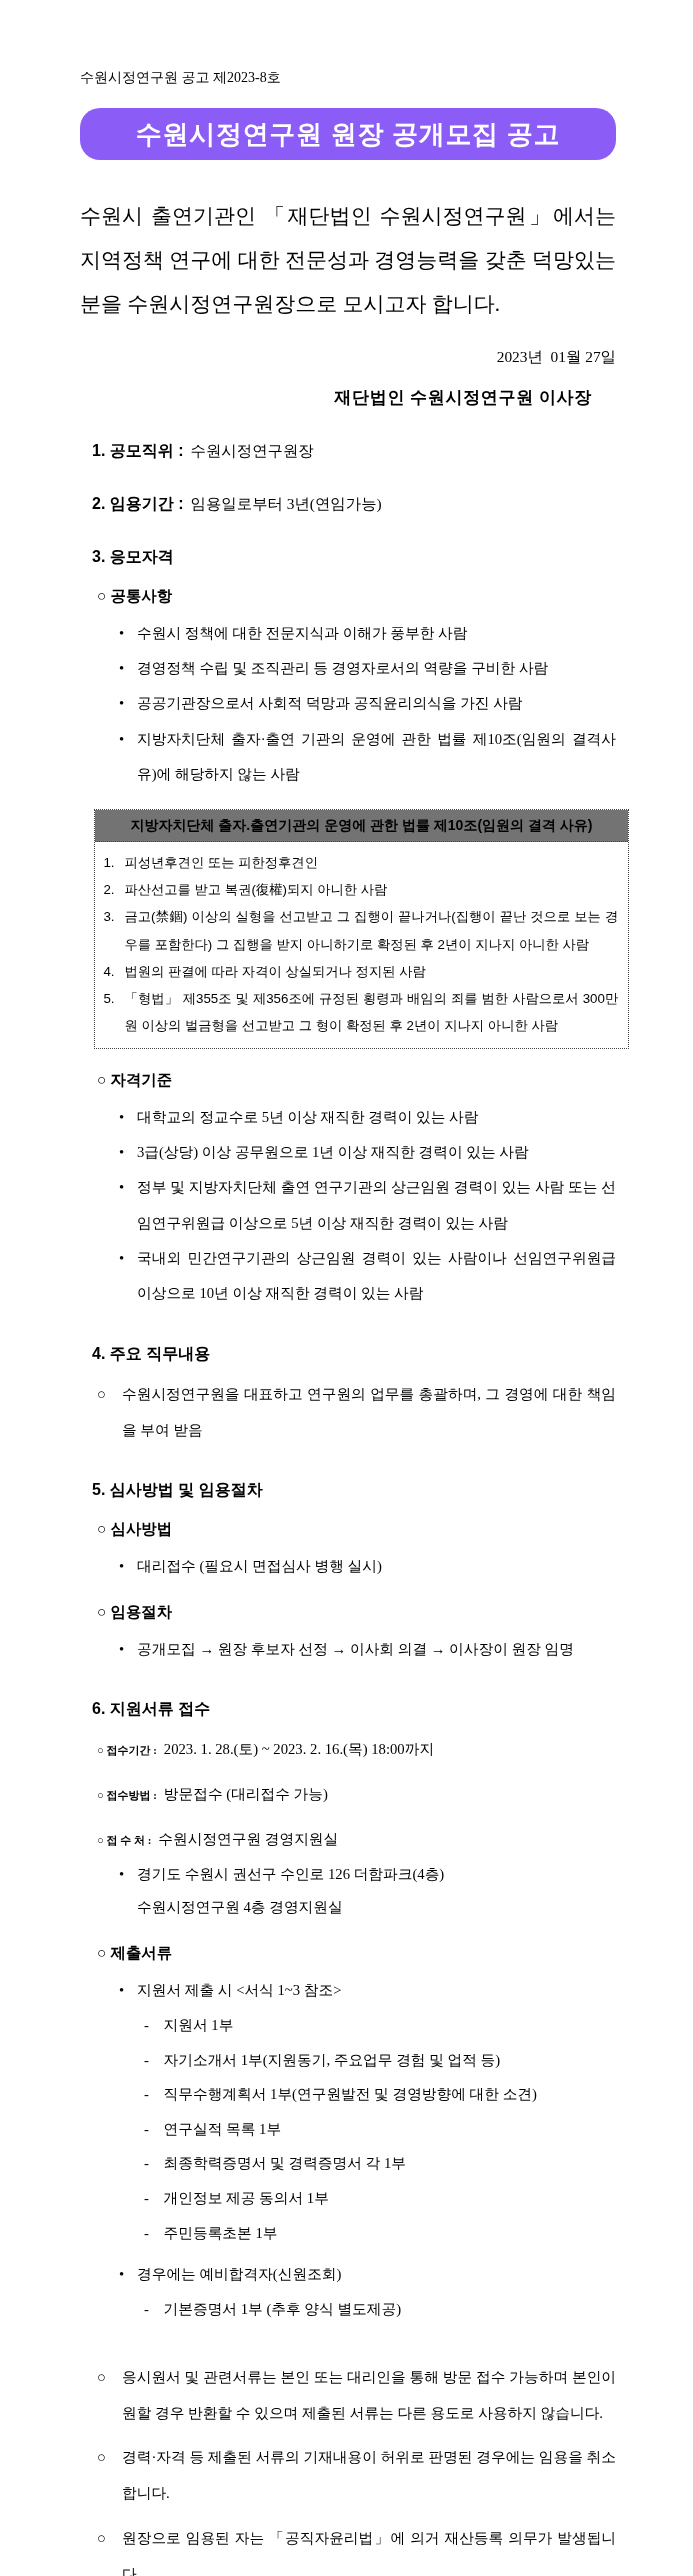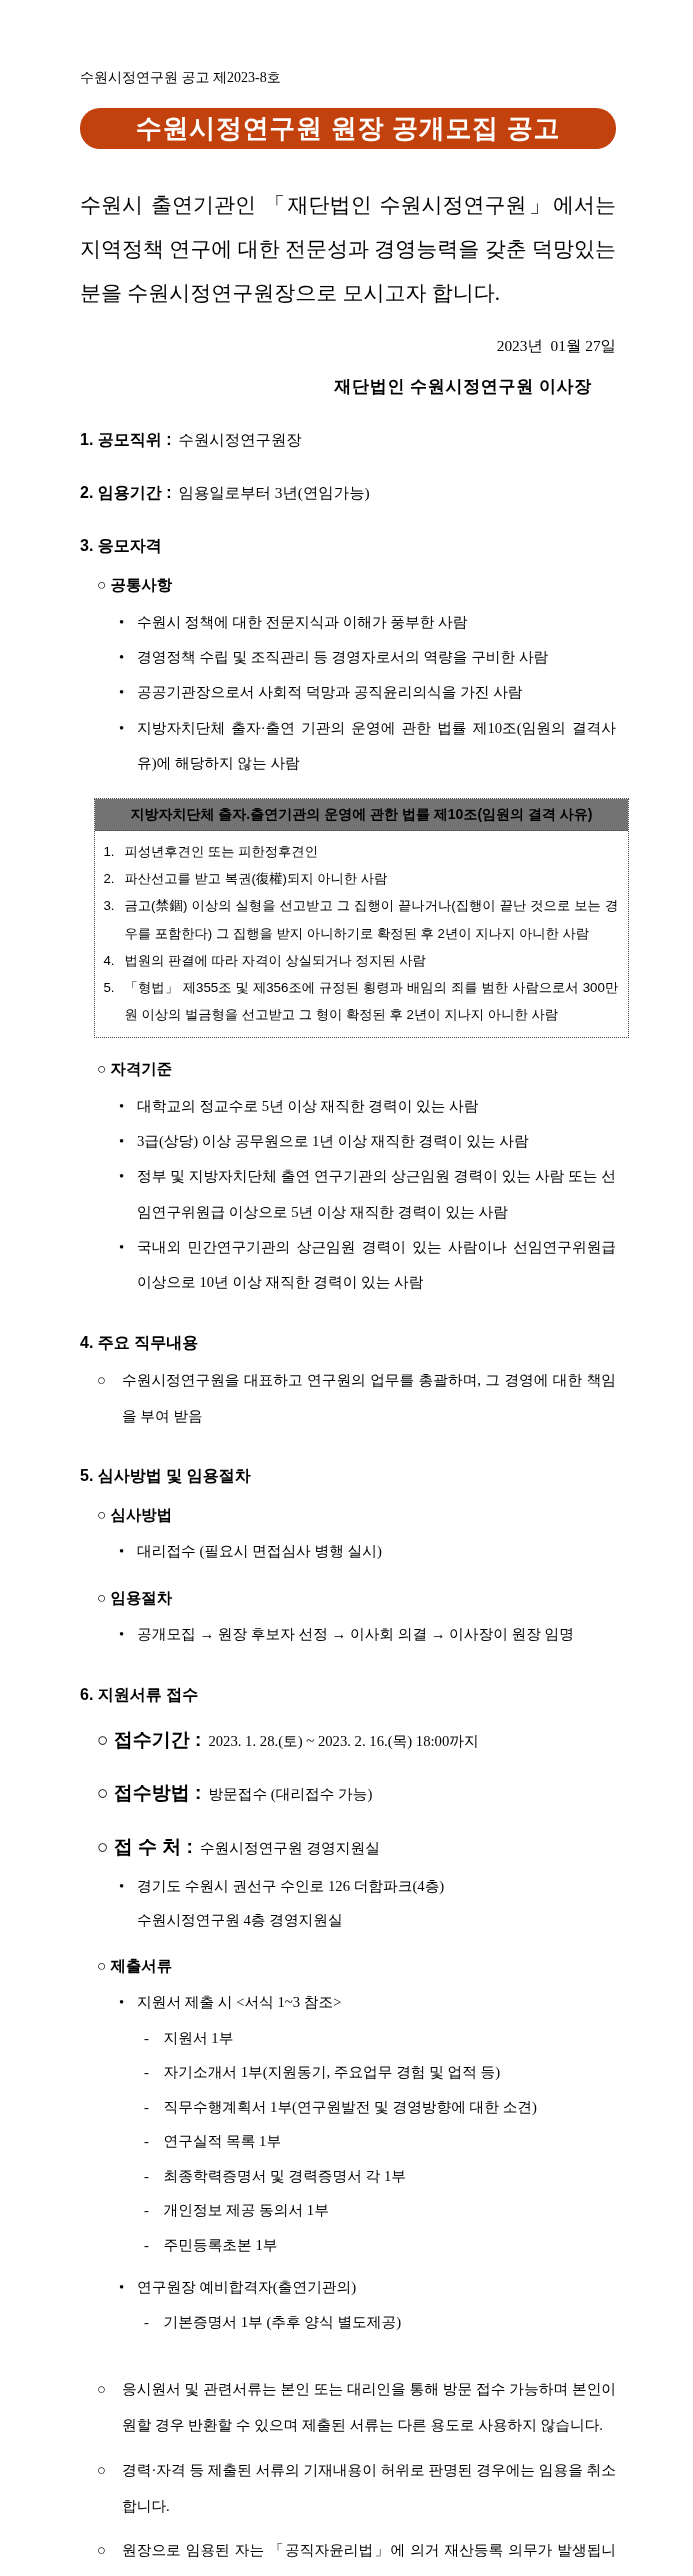--- a/index.html
+++ b/index.html
@@ -7,22 +7,22 @@
     width:693px;min-height:2576px;margin:0 auto;background:#ffffff;
     box-sizing:border-box;padding:69px 77px 112px 80px;
     color:#000;
   }
 
   .notice-no{
     font-family:"Liberation Serif","DejaVu Serif",serif;
     font-size:14px;line-height:1.3;
   }
   .banner{
-    margin-top:21px;height:41px;border-radius:20px;
-    background:#c2410c;
+    margin-top:21px;height:52px;border-radius:20px;
+    background:#8b5cf6;
     display:flex;align-items:center;justify-content:center;
   }
   .banner span{
     color:#ffffff;font-family:"Liberation Sans","DejaVu Sans",sans-serif;
     font-weight:700;font-size:26px;letter-spacing:0.7px;
   }
   .intro{
     margin-top:34px;
     font-family:"Liberation Serif","DejaVu Serif",serif;
     font-size:21px;line-height:2.1;text-align:justify;
@@ -34,21 +34,21 @@
   .issuer-line{
     margin-top:18px;text-align:right;padding-right:24px;
     font-family:"Liberation Serif","DejaVu Serif",serif;
     font-weight:700;font-size:17px;letter-spacing:0.7px;
   }
 
   
   .sec{margin-top:32px;}
   .sec-h{
     font-family:"Liberation Sans","DejaVu Sans",sans-serif;
-    font-weight:700;font-size:16px;line-height:1.3;margin:0;
+    font-weight:700;font-size:16px;line-height:1.3;margin:12px;
   }
   .sec-h .val{
     font-family:"Liberation Serif","DejaVu Serif",serif;
     font-weight:400;font-size:15.4px;margin-left:7px;
   }
   .sub-h{
     font-family:"Liberation Sans","DejaVu Sans",sans-serif;
     font-weight:700;font-size:15.4px;line-height:1.3;
     margin:18px 0 7px 17px;
   }
@@ -59,22 +59,22 @@
     display:flex;
     font-family:"Liberation Serif","DejaVu Serif",serif;
     font-size:14.7px;line-height:2.4;text-align:justify;
   }
   .blist .mk{flex:0 0 18px;}
   .blist .tx{flex:1;}
 
   
   .lbl-line{margin:14px 0 0 17px;font-size:14.7px;line-height:2.1;}
   .lbl-line .lbl{
-    font-family:Liberation Sans, sans-serif;
-    font-weight:700;font-size:19px;
+    font-family:Liberation Serif, serif;
+    font-weight:700;font-size:11px;
   }
   .lbl-line .val{
     font-family:"Liberation Serif","DejaVu Serif",serif;
     font-size:14.7px;margin-left:7px;
   }
 
   
   .clist .item{
     display:flex;margin:8.4px 0 0 17px;
     font-family:"Liberation Serif","DejaVu Serif",serif;
@@ -293,21 +293,21 @@
         </div>
       <div class="item">
           <span class="mk">-</span>
           <span class="tx">주민등록초본 1부</span>
         </div>
     </div>
 
     <div class="blist" style="margin-top:7px">
       <div class="item">
           <span class="mk">•</span>
-          <span class="tx">연구원장 예비합격자(출연기관의)</span>
+          <span class="tx">경우에는 예비합격자(신원조회)</span>
         </div>
     </div>
     <div class="dlist">
       <div class="item">
           <span class="mk">-</span>
           <span class="tx">기본증명서 1부 (추후 양식 별도제공)</span>
         </div>
     </div>
   </div>
 

